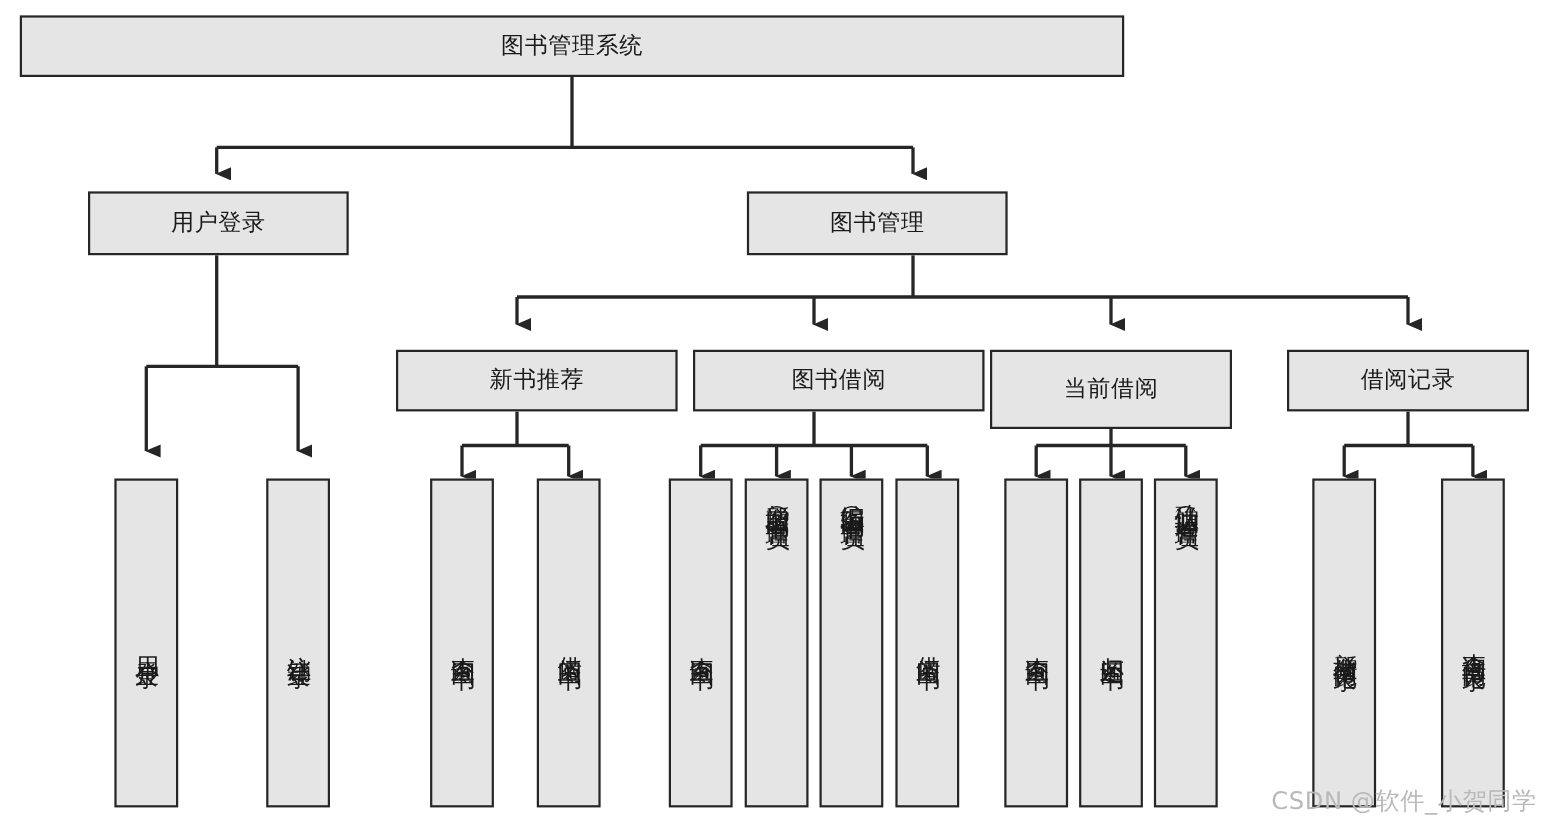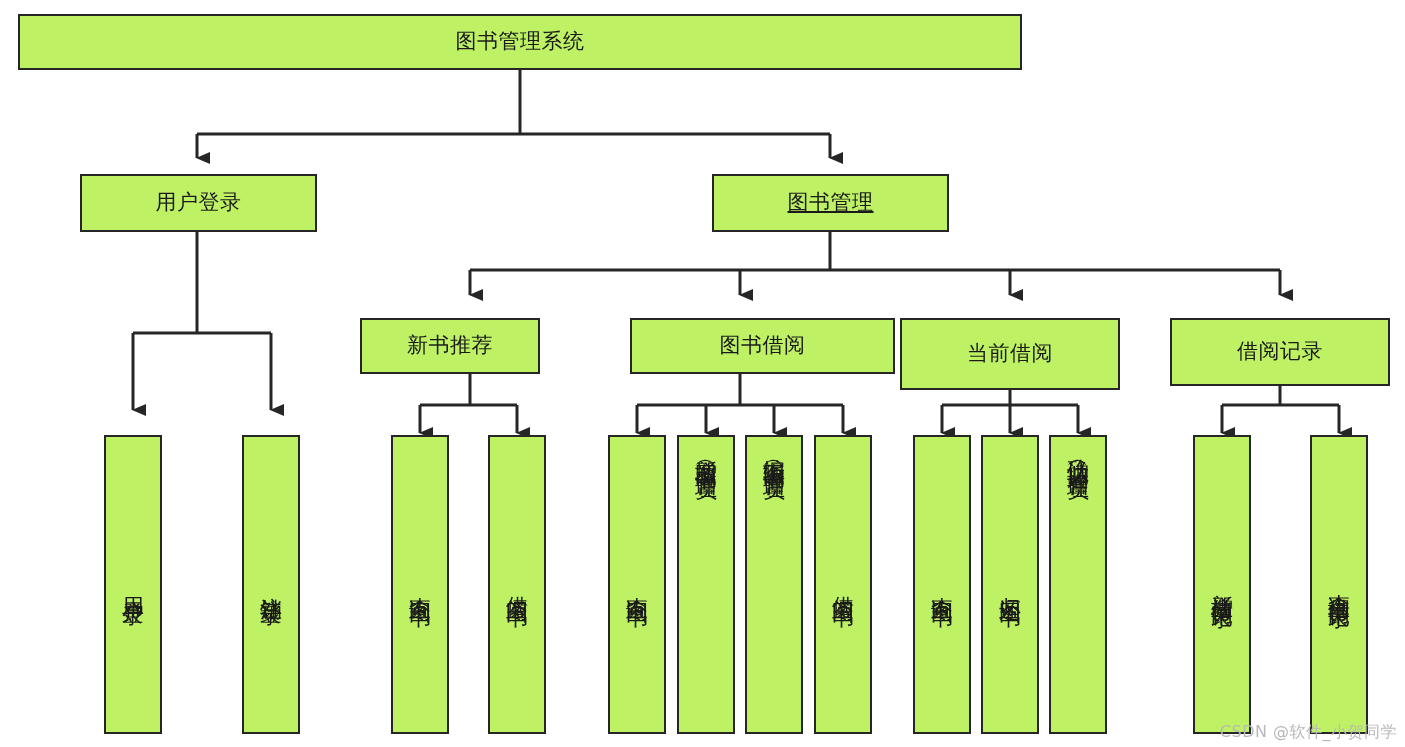--- a/index.html
+++ b/index.html
@@ -14,21 +14,21 @@
   #canvas {
     position: relative;
     width: 1405px;
     height: 747px;
     background: #ffffff;
     overflow: hidden;
   }
   .node {
     position: absolute;
     box-sizing: border-box;
-    background: #bef264;
+    background: #e5e5e5;
     border: 2px solid #262626;
     display: flex;
     align-items: center;
     justify-content: center;
     color: #1a1a1a;
     text-align: right;
   }
   .node .lbl {
     font-size: 21px;
     line-height: 1.12;
@@ -58,21 +58,21 @@
     left: 0;
     top: 0;
     width: 1405px;
     height: 747px;
     pointer-events: none;
   }
   #watermark {
     position: absolute;
     right: 8px;
     bottom: 4px;
-    font-size: 16px;
+    font-size: 22px;
     color: #b9b9b9;
     white-space: nowrap;
     letter-spacing: 0.5px;
   }
 </style>
 </head>
 <body>
 
 <div id="canvas">
 
@@ -126,34 +126,34 @@
     </g>
   </svg>
 
   <div class="node" style="left:18px; top:14px; width:1004px; height:56px;">
     <span class="lbl">图书管理系统</span>
   </div>
 
   <div class="node" style="left:80px; top:174px; width:237px; height:58px;">
     <span class="lbl">用户登录</span>
   </div>
-  <div class="node" style="left:712px; top:174px; width:237px; height:58px;text-decoration:underline;">
+  <div class="node" style="left:679px; top:174px; width:237px; height:58px;">
     <span class="lbl">图书管理</span>
   </div>
 
-  <div class="node" style="left:360px; top:318px; width:180px; height:56px;">
+  <div class="node" style="left:360px; top:318px; width:256px; height:56px;">
     <span class="lbl">新书推荐</span>
   </div>
   <div class="node" style="left:630px; top:318px; width:265px; height:56px;">
     <span class="lbl">图书借阅</span>
   </div>
   <div class="node" style="left:900px; top:318px; width:220px; height:72px;">
     <span class="lbl">当前借阅</span>
   </div>
-  <div class="node" style="left:1170px; top:318px; width:220px; height:68px;">
+  <div class="node" style="left:1170px; top:318px; width:220px; height:56px;">
     <span class="lbl">借阅记录</span>
   </div>
 
   <div class="node leaf midal" style="left:104px; top:435px; width:58px; height:299px;">
     <span class="lbl">用户登录</span>
   </div>
   <div class="node leaf midal" style="left:242px; top:435px; width:58px; height:299px;">
     <span class="lbl">注销登录</span>
   </div>
 

